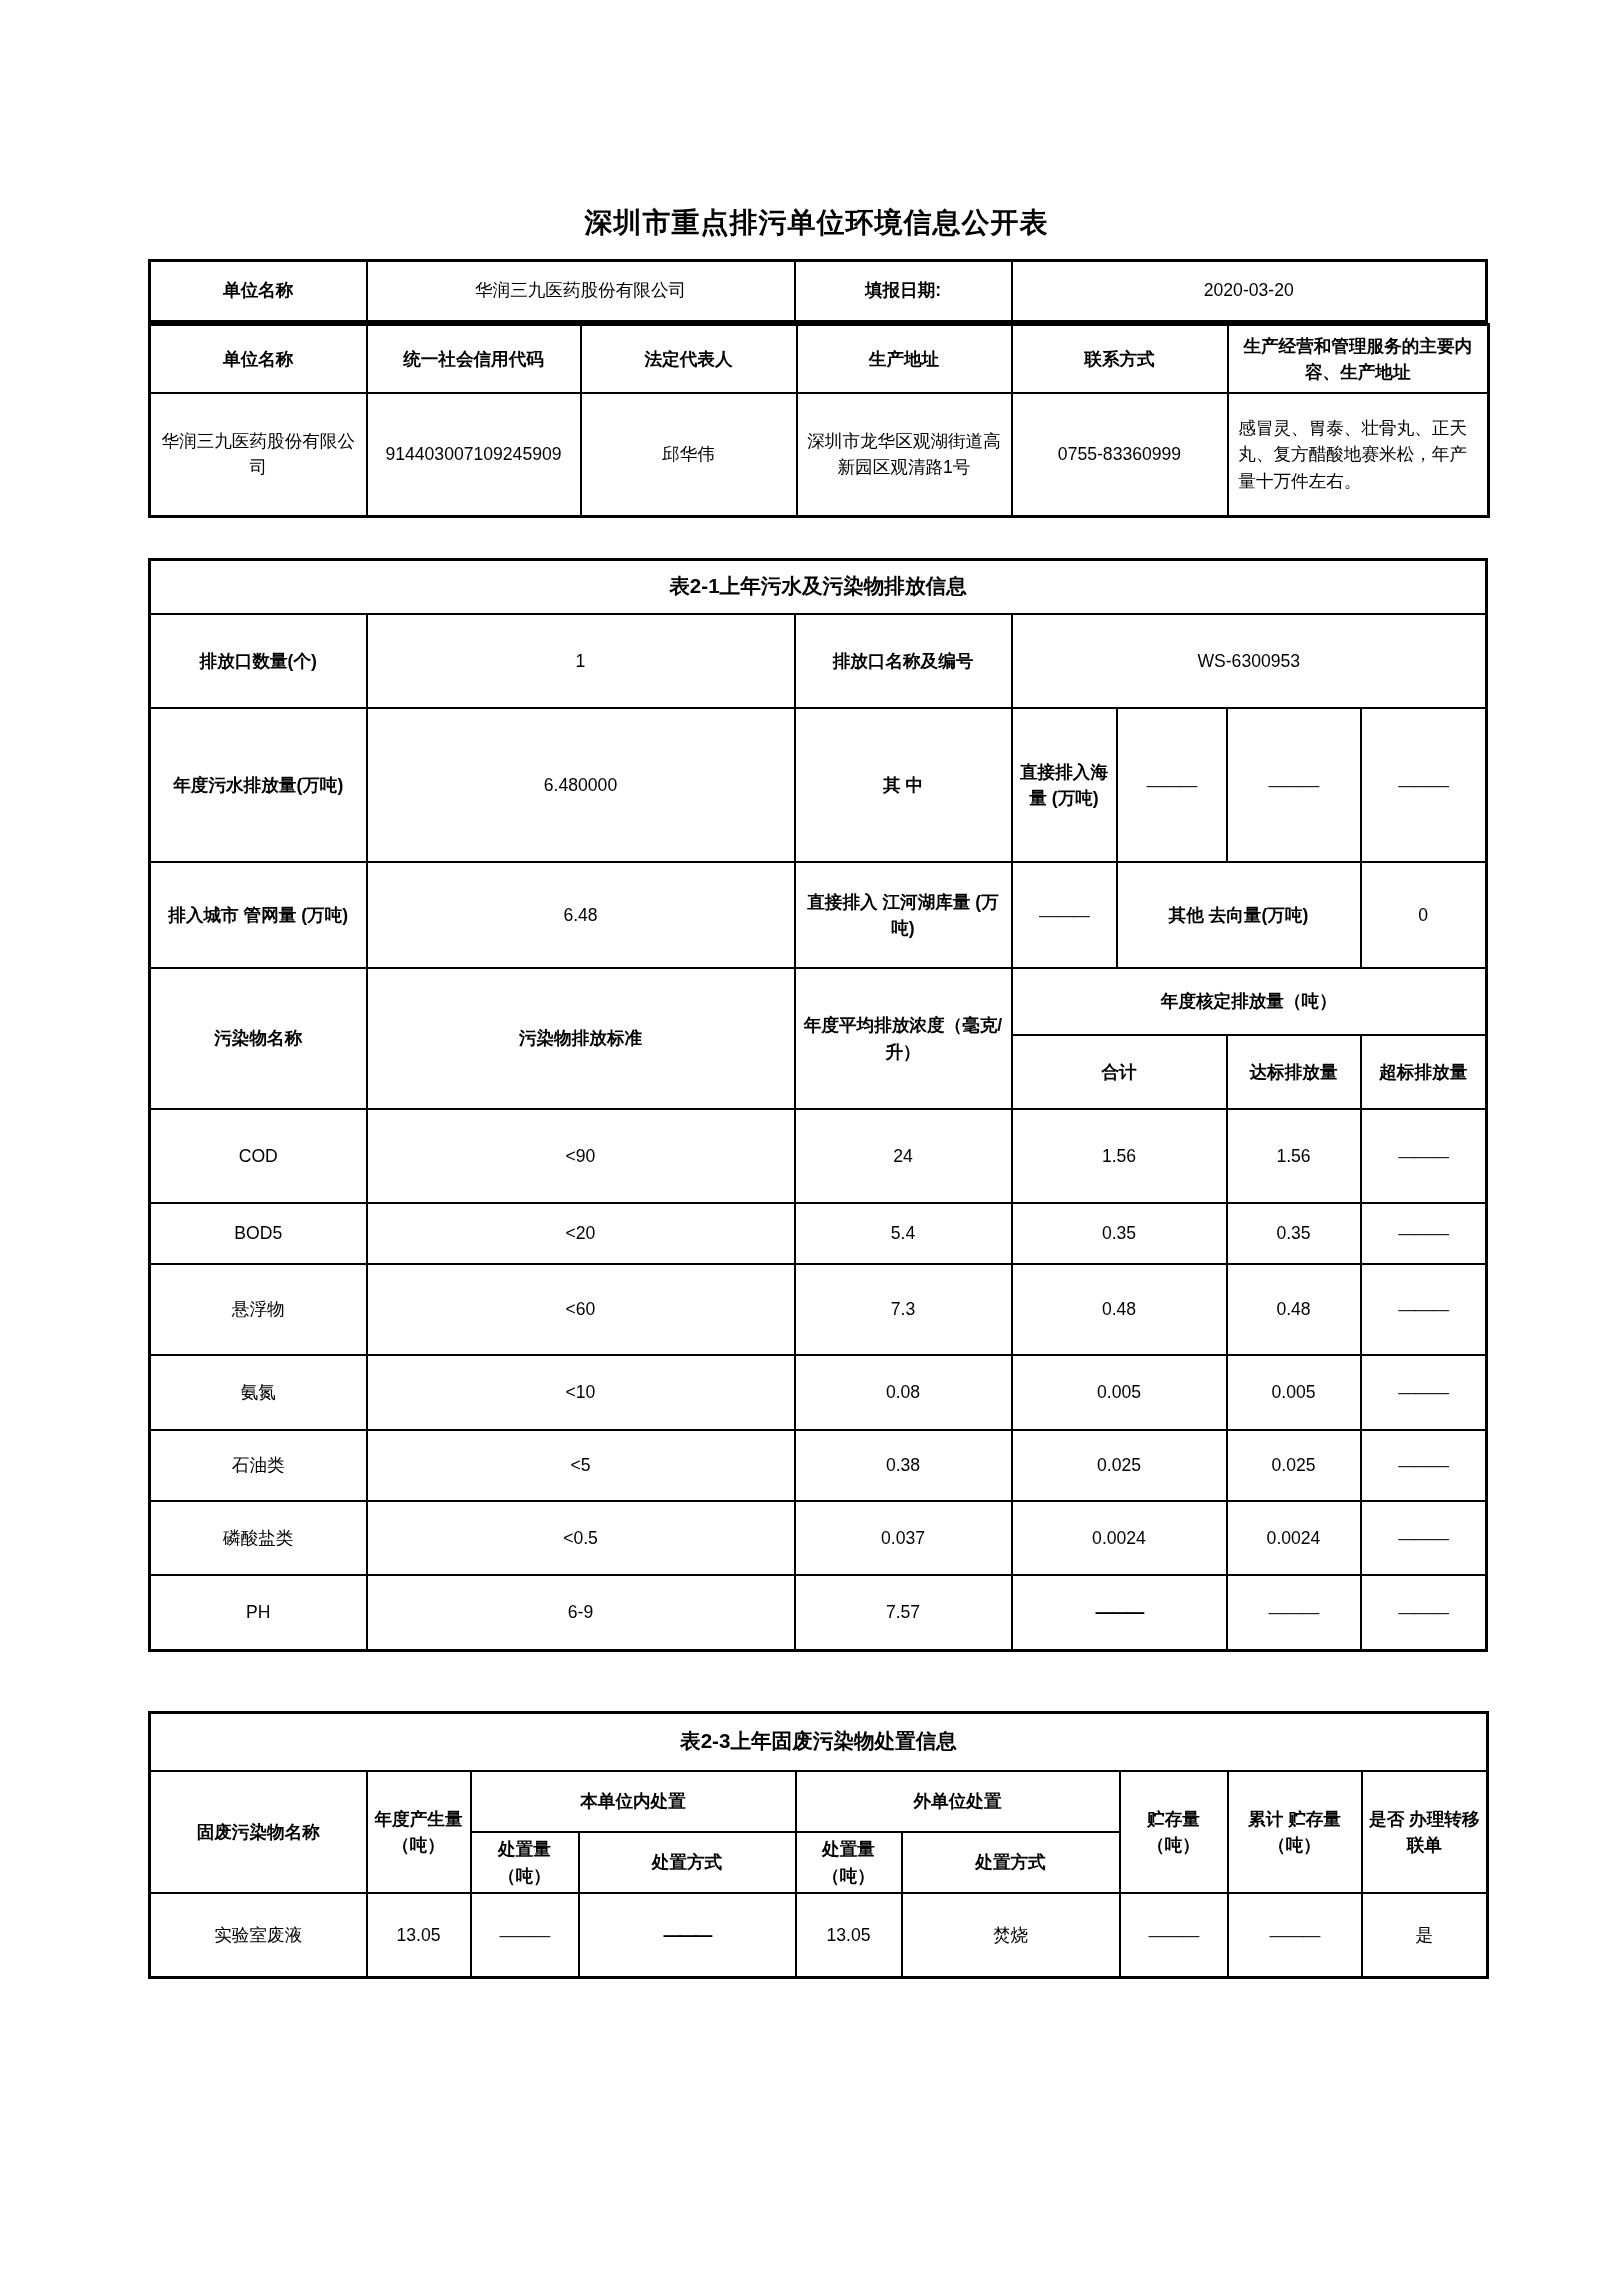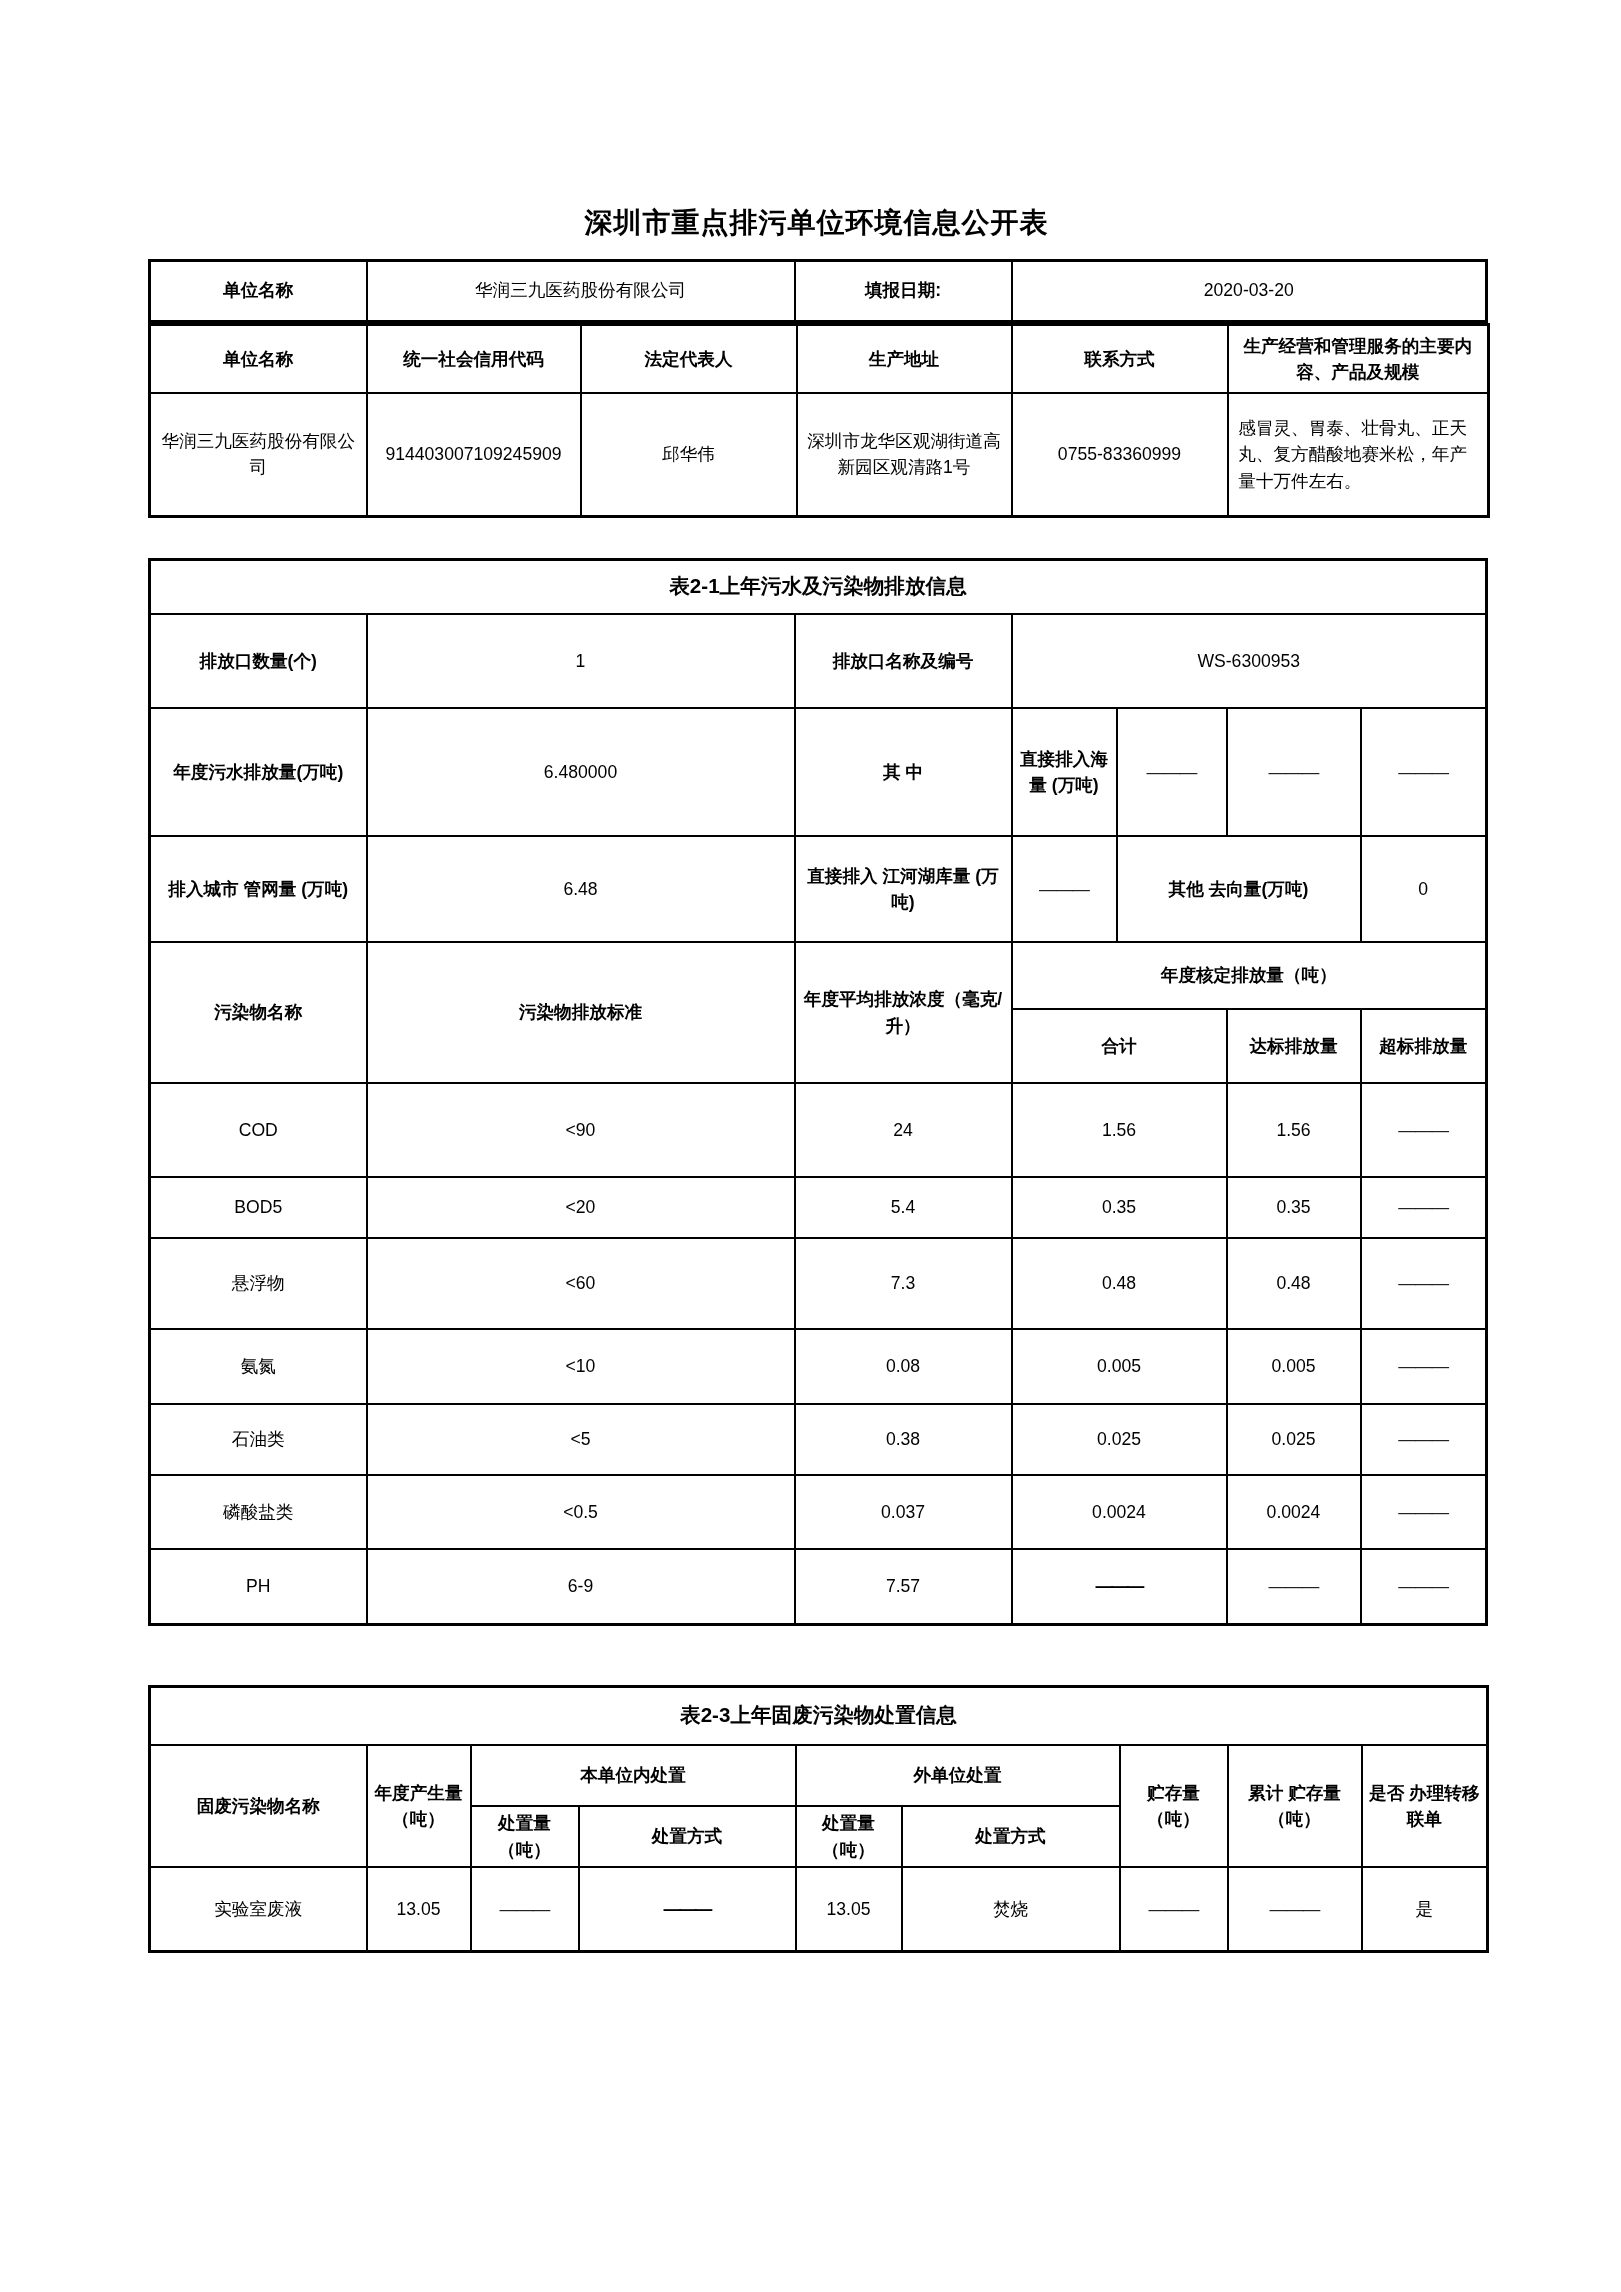--- a/index.html
+++ b/index.html
@@ -95,21 +95,21 @@
         <col style="width:216px">
         <col style="width:261px">
       </colgroup>
     <tbody>
         <tr class="hdr" style="height:69px">
       <td class="b">单位名称</td>
       <td class="b">统一社会信用代码</td>
       <td class="b">法定代表人</td>
       <td class="b">生产地址</td>
       <td class="b">联系方式</td>
-      <td class="b">生产经营和管理服务的主要内容、产品及规模</td>
+      <td class="b">生产经营和管理服务的主要内容、生产地址</td>
     </tr>
     <tr style="height:123px">
       <td>华润三九医药股份有限公司</td>
       <td class="num">914403007109245909</td>
       <td>邱华伟</td>
       <td>深圳市龙华区观湖街道高新园区观清路1号</td>
       <td>0755-83360999</td>
       <td class="tl">感冒灵、胃泰、壮骨丸、正天丸、复方醋酸地赛米松，年产量十万件左右。</td>
     </tr>
   </tbody>
@@ -128,21 +128,21 @@
     <tbody>
         <tr style="height:55px">
       <td class="caption-cell" colspan="7">表2-1上年污水及污染物排放信息</td>
     </tr>
     <tr style="height:94px">
       <td class="b">排放口数量(个)</td>
       <td>1</td>
       <td class="b">排放口名称及编号</td>
       <td colspan="4">WS-6300953</td>
     </tr>
-    <tr style="height:128px">
+    <tr style="height:154px">
       <td class="b">年度污水排放量(万吨)</td>
       <td>6.480000</td>
       <td class="b">其 中</td>
       <td class="b">直接排入海量 (万吨)</td>
       <td class="dash">———</td>
       <td class="dash">———</td>
       <td class="dash">———</td>
     </tr>
     <tr style="height:106px">
       <td class="b">排入城市 管网量 (万吨)</td>

